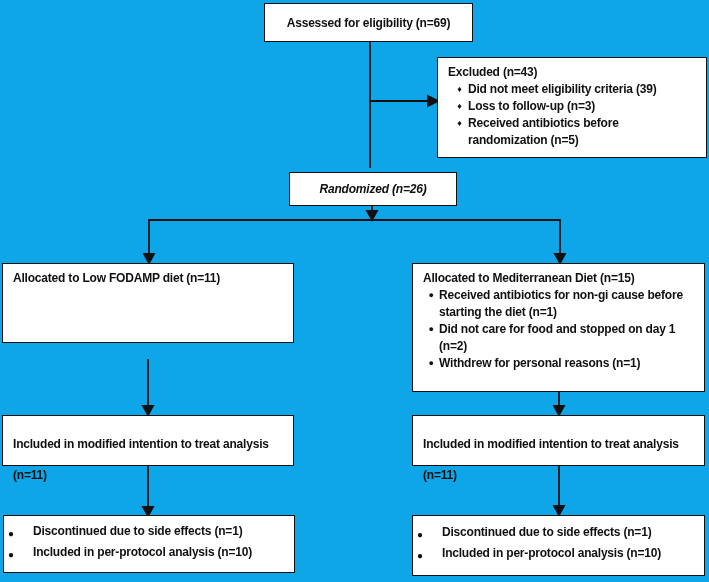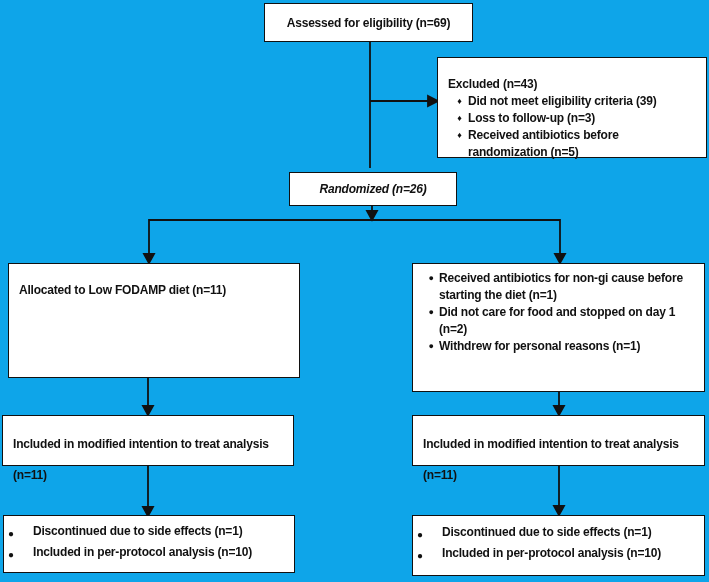--- a/index.html
+++ b/index.html
@@ -21,21 +21,21 @@
     border: 1.5px solid #111111;
     background: #ffffff;
   }
   .center-label {
     display: flex;
     align-items: center;
     justify-content: center;
     text-align: center;
   }
   .pad { padding: 6px 9px 4px 10px; }
-  .title-line { line-height: 17px; margin-top: 12px; }
+  .title-line { line-height: 17px; }
   ul.blist {
     list-style: none;
     margin: 0;
     padding: 0;
   }
   ul.blist li {
     display: flex;
     align-items: flex-start;
     line-height: 17px;
   }
@@ -129,25 +129,26 @@
         <span class="blt diamond-blt">♦</span>
         <span>Received antibiotics before randomization (n=5)</span>
       </li>
     </ul>
   </div>
 
   <div class="box center-label" style="left:289px; top:172px; width:168px; height:34px;font-style:italic;">
     <span>Randomized (n=26)</span>
   </div>
 
-  <div class="box pad" style="left:8px; top:263px; width:292px; height:115px;">
+  <div class="box pad" style="left:2px; top:263px; width:292px; height:80px;">
     <div class="title-line">Allocated to Low FODAMP diet (n=11)</div>
   </div>
 
   <div class="box pad" style="left:412px; top:263px; width:293px; height:129px;">
+    <div class="title-line">Allocated to Mediterranean Diet (n=15)</div>
     <ul class="blist">
       <li>
         <span class="blt disc-blt">●</span>
         <span>Received antibiotics for non-gi cause before starting the diet (n=1)</span>
       </li>
       <li>
         <span class="blt disc-blt">●</span>
         <span>Did not care for food and stopped on day 1 (n=2)</span>
       </li>
       <li>

